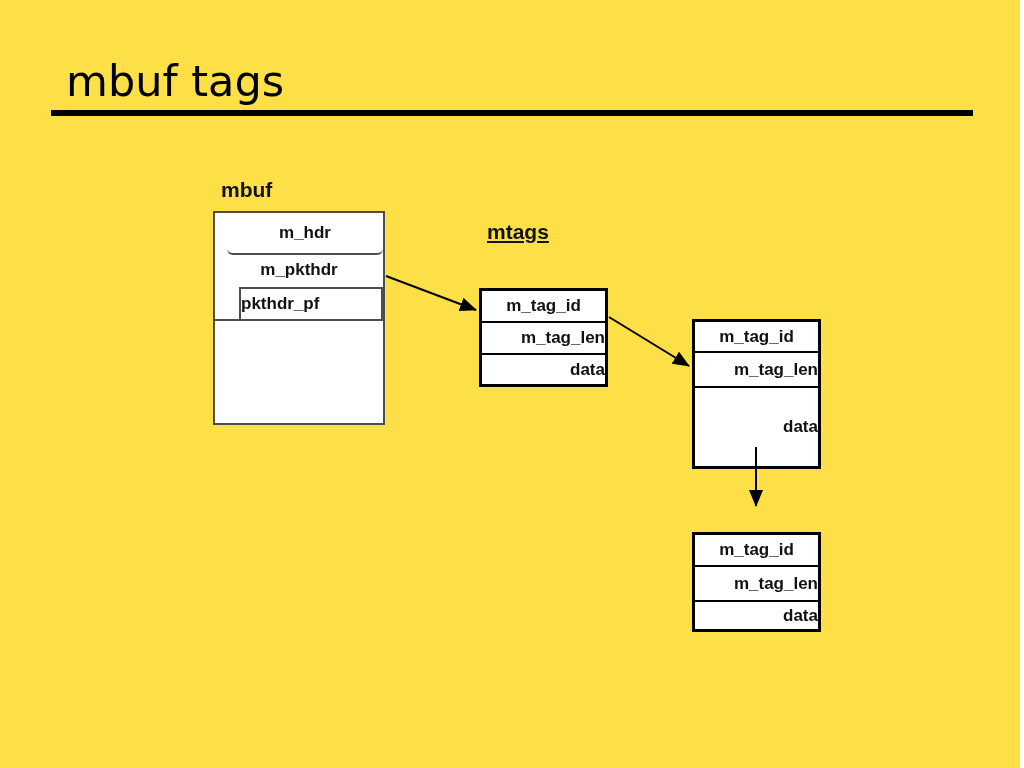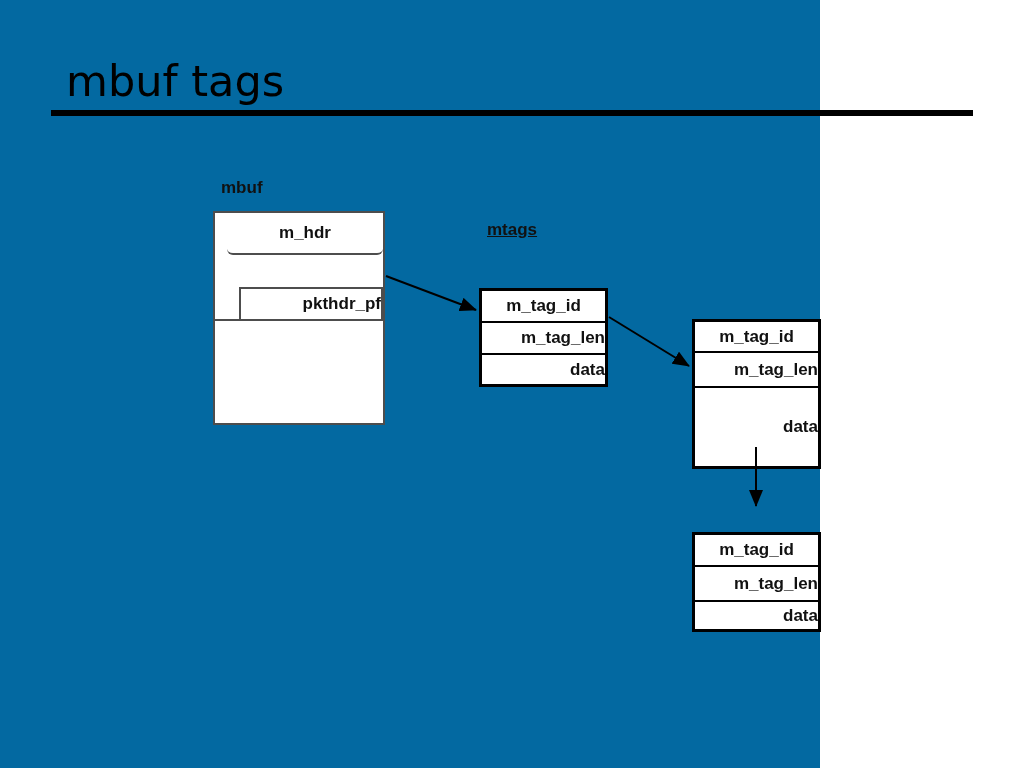--- a/index.html
+++ b/index.html
@@ -1,36 +1,36 @@
 <!DOCTYPE html>
 <html><head>
 <meta charset="utf-8">
 <style>
   * { margin: 0; padding: 0; box-sizing: border-box; }
   html, body { width: 1024px; height: 768px; background: #ffffff; overflow: hidden; }
   body { font-family: "Liberation Sans", sans-serif; color: #111111; }
 
-  .slide { position: absolute; left: 0; top: 0; width: 820px; height: 768px; background: #0369a1; }
+  .slide { position: absolute; left: 0; top: 0; width: 1020px; height: 768px; background: #fde047; }
 
   
   .title {
     position: absolute; left: 66px; top: 56px;
     font-family: "DejaVu Sans", sans-serif;
     font-size: 43px; font-weight: normal; color: #000000;
     letter-spacing: 0px; white-space: nowrap;
   }
   .title-rule {
     position: absolute; left: 51px; top: 110px;
     width: 922px; height: 6px; background: #000000;
   }
 
   
   .box-label {
     position: absolute;
-    font-size: 17px; font-weight: bold; color: #111111;
+    font-size: 21px; font-weight: bold; color: #111111;
     white-space: nowrap;
   }
   .mbuf-label  { left: 221px; top: 178px; }
   .mtags-label { left: 487px; top: 220px; text-decoration: underline; }
 
   
   .mbuf-box {
     position: absolute; left: 213px; top: 211px;
     width: 172px; height: 214px;
     border: 2px solid #4d4d4d; background: #ffffff;
@@ -46,21 +46,21 @@
     display: flex; align-items: center; justify-content: center;
     font-size: 17px; font-weight: bold;
   }
   .mbuf-divider {
     position: absolute; left: 0; right: 0; top: 106px; height: 2px;
     background: #4d4d4d;
   }
   .pkthdr-pf-box {
     position: absolute; left: 24px; right: 0; top: 74px; height: 34px;
     border: 2px solid #4d4d4d; background: #ffffff;
-    display: flex; align-items: center; justify-content: flex-end;
+    display: flex; align-items: center; justify-content: flex-start;
     font-size: 17px; font-weight: bold;
   }
 
   
   .tag-box {
     position: absolute; background: #ffffff;
     border: 3px solid #000000;
     display: flex; flex-direction: column; margin-top: 23px;
   }
   .tag-row {
@@ -97,20 +97,23 @@
 
 <div class="slide">
 
   <div class="title">mbuf tags</div>
   <div class="title-rule"></div>
 
   <div class="box-label mbuf-label">mbuf</div>
   <div class="mbuf-box">
     <div class="mbuf-row-mhdr">
       <span>m_hdr</span>
+    </div>
+    <div class="mbuf-row-mpkthdr-text">
+      <span>m_pkthdr</span>
     </div>
     <div class="mbuf-divider"></div>
     <div class="pkthdr-pf-box">
       <span>pkthdr_pf</span>
     </div>
   </div>
 
   <div class="box-label mtags-label">mtags</div>
 
   <div class="tag-box tag1">

